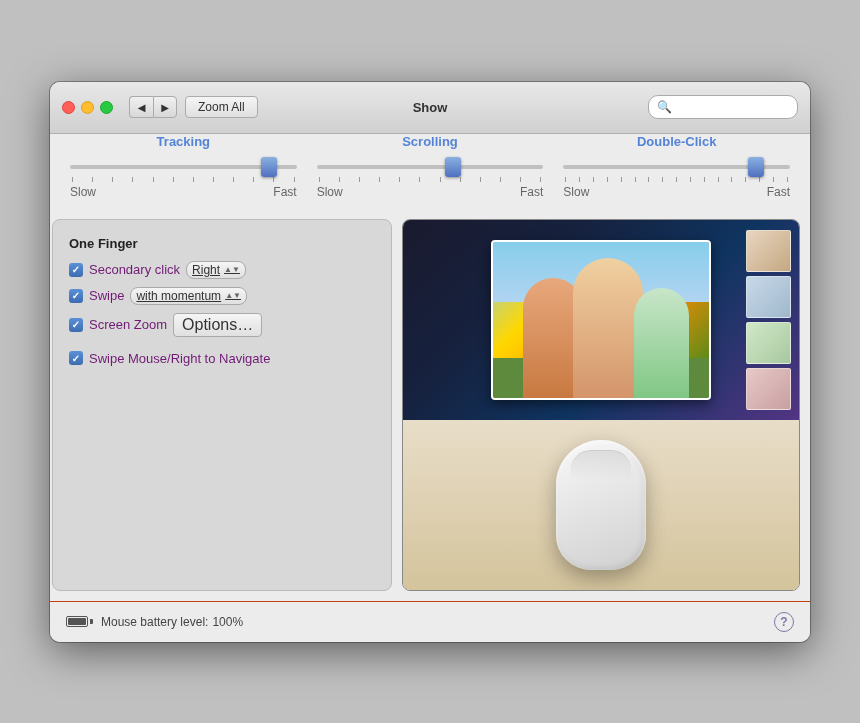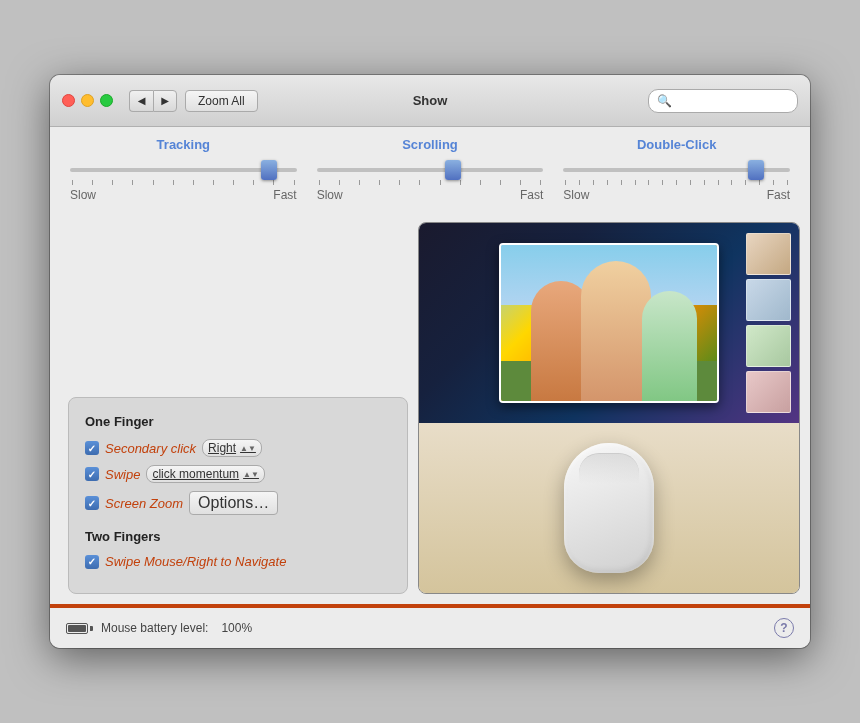--- a/index.html
+++ b/index.html
@@ -121,21 +121,21 @@
       font-size: 12px;
       width: 100%;
       background: transparent;
     }
 
     
     .sliders-row {
       display: flex;
       justify-content: space-between;
       align-items: flex-end;
-      padding: 10px 20px 20px 20px;
+      padding: 0 20px 20px 20px;
       gap: 20px;
     }
 
     .slider-group {
       display: flex;
       flex-direction: column;
       align-items: center;
       flex: 1;
     }
 
@@ -203,22 +203,21 @@
     .thumb-tracking { left: 88%; }
     
     .thumb-scrolling { left: 60%; }
     
     .thumb-dblclick { left: 85%; }
 
     
     .main-panel {
       display: flex;
       gap: 10px;
-      padding: 0 10px 10px 18px;
-      align-items: flex-end;
+      padding: 0 10px 10px 2px;
     }
 
     .options-panel {
       flex: 0 0 340px;
       background: #d8d8d8;
       border-radius: 8px;
       border: 1px solid #bbb;
       padding: 16px;
     }
 
@@ -248,22 +247,21 @@
     }
 
     .checkmark {
       color: white;
       font-size: 10px;
       font-weight: 700;
     }
 
     .option-label {
       font-size: 13px;
-      color: #c2410c;
-      font-style: italic;
+      color: #701a75;
     }
 
     .dropdown {
       display: inline-flex;
       align-items: center;
       background: linear-gradient(to bottom, #f5f5f5, #e0e0e0);
       border: 1px solid #aaa;
       border-radius: 8px;
       padding: 1px 5px;
       font-size: 12px;
@@ -435,21 +433,21 @@
       border-radius: 20px 20px 0 0;
       border-top: 1px solid #ccc;
     }
 
     
     .status-bar {
       display: flex;
       align-items: center;
       padding: 10px 16px;
       background: #ececec;
-      border-top: 4px solid #c2410c;
+      border-top: 1px solid #c2410c;
       text-align: center;
     }
 
     .battery-icon {
       display: inline-flex;
       align-items: center;
       margin-right: 4px;
     }
 
     .battery-body {
@@ -631,35 +629,34 @@
           <span class="dropdown-arrow">▲▼</span>
         </div>
       </div>
 
       <div class="option-row">
         <div class="checkbox">
           <span class="checkmark">✓</span>
         </div>
         <span class="option-label">Swipe</span>
         <div class="dropdown">
-          <span>click momentum</span>
+          <span>with momentum</span>
           <span class="dropdown-arrow">▲▼</span>
         </div>
       </div>
 
       <div class="option-row">
         <div class="checkbox">
           <span class="checkmark">✓</span>
         </div>
         <span class="option-label">Screen Zoom</span>
         <button class="options-button">Options…</button>
       </div>
 
       <div class="two-fingers-section">
-        <div class="section-title">Two Fingers</div>
 
         <div class="option-row">
           <div class="checkbox">
             <span class="checkmark">✓</span>
           </div>
           <span class="option-label">Swipe Mouse/Right to Navigate</span>
         </div>
       </div>
 
     </div>
@@ -693,18 +690,18 @@
   <div class="status-bar">
     <span class="battery-icon">
       <span style="display:inline-flex;align-items:center;gap:1px;">
         <span class="battery-body">
           <span class="battery-fill"></span>
         </span>
         <span class="battery-tip"></span>
       </span>
     </span>
     <span class="status-text" style="margin-left:4px;">Mouse battery level:</span>
-    <span class="status-text" style="margin-left:13px;">100%</span>
+    <span class="status-text" style="margin-left:4px;">100%</span>
 
     <div class="help-btn">?</div>
   </div>
 
 </div>
 
 </body></html>

